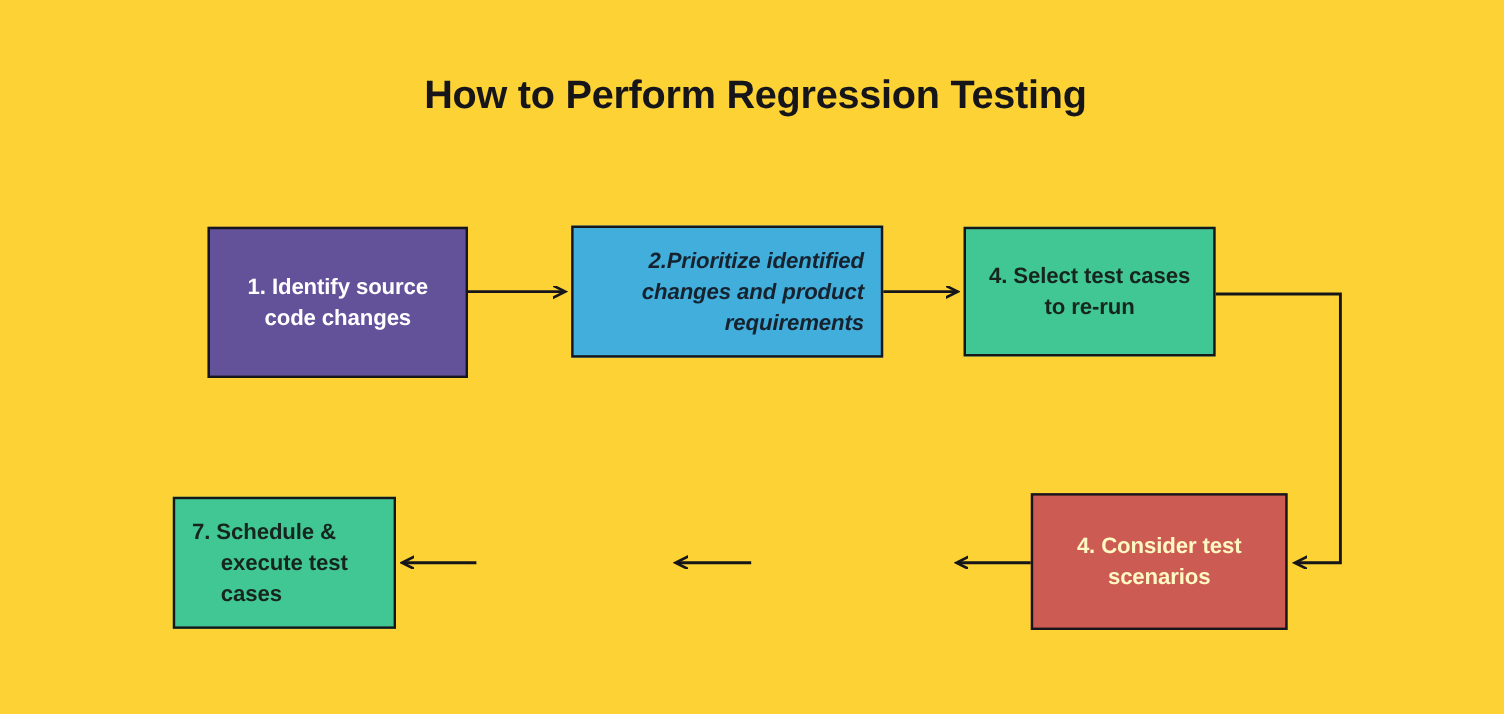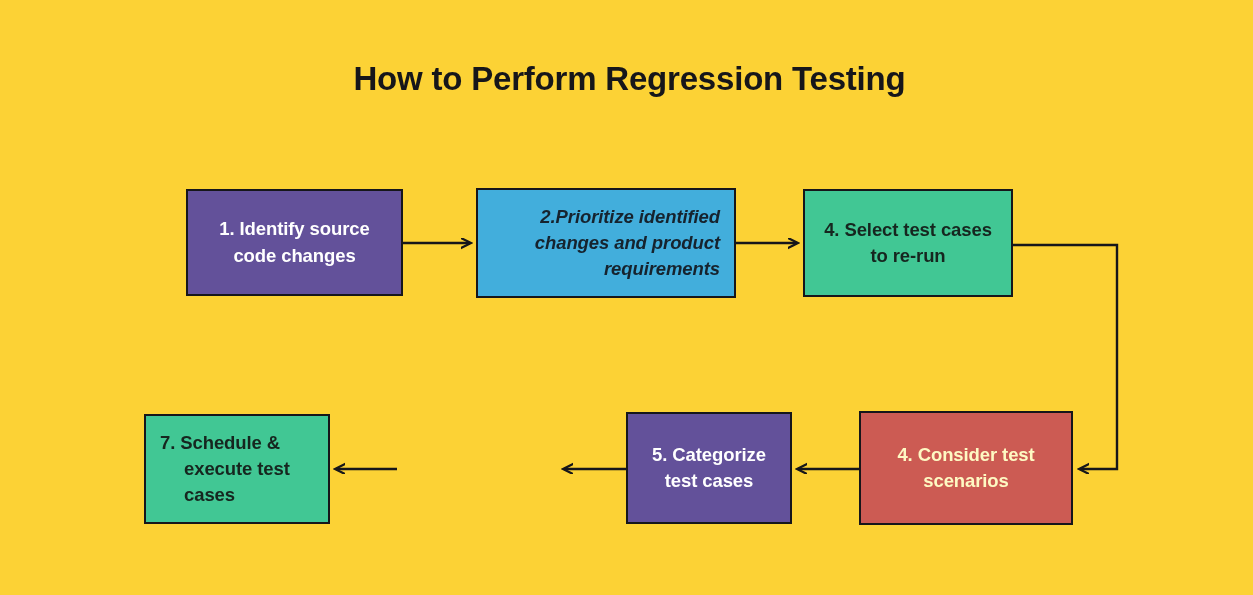--- a/index.html
+++ b/index.html
@@ -52,21 +52,21 @@
   .ta-left   .label { text-align: right; font-style: italic; }
   .ta-hang   .label { text-align: left; padding-left: 24px; text-indent: -24px; }
 
   
   .c-purple { background: #63519A; color: #ffffff; }
   .c-blue   { background: #42AEDC; color: #16232e; }
   .c-green  { background: #41C794; color: #16261f; }
   .c-red    { background: #CC5B53; color: #fef9c3; }
 
   
-  #node-1 { left: 186px; top: 189px; width: 217px; height: 107px; }
+  #node-1 { left: 173px; top: 189px; width: 217px; height: 126px; }
   #node-2 { left: 476px; top: 188px; width: 260px; height: 110px; }
   #node-3 { left: 803px; top: 189px; width: 210px; height: 108px; }
   #node-4 { left: 859px; top: 411px; width: 214px; height: 114px; }
   #node-5 { left: 626px; top: 412px; width: 166px; height: 112px; }
   #node-6 { left: 397px; top: 412px; width: 161px; height: 112px; }
   #node-7 { left: 144px; top: 414px; width: 186px; height: 110px; }
 
   .connector {
     position: absolute;
     left: 0;
@@ -115,22 +115,19 @@
   </div>
 
   <div class="node c-green ta-center" id="node-3">
     <span class="label">4. Select test cases to re-run</span>
   </div>
 
   <div class="node c-red ta-center" id="node-4">
     <span class="label">4. Consider test scenarios</span>
   </div>
 
-  <div class="node c-purple ta-center" id="node-5">
-    <span class="label">5. Categorize test cases</span>
-  </div>
 
 
   <div class="node c-green ta-hang" id="node-7">
     <span class="label">7. Schedule &amp; execute test cases</span>
   </div>
 
 </div>
 
 </body></html>

